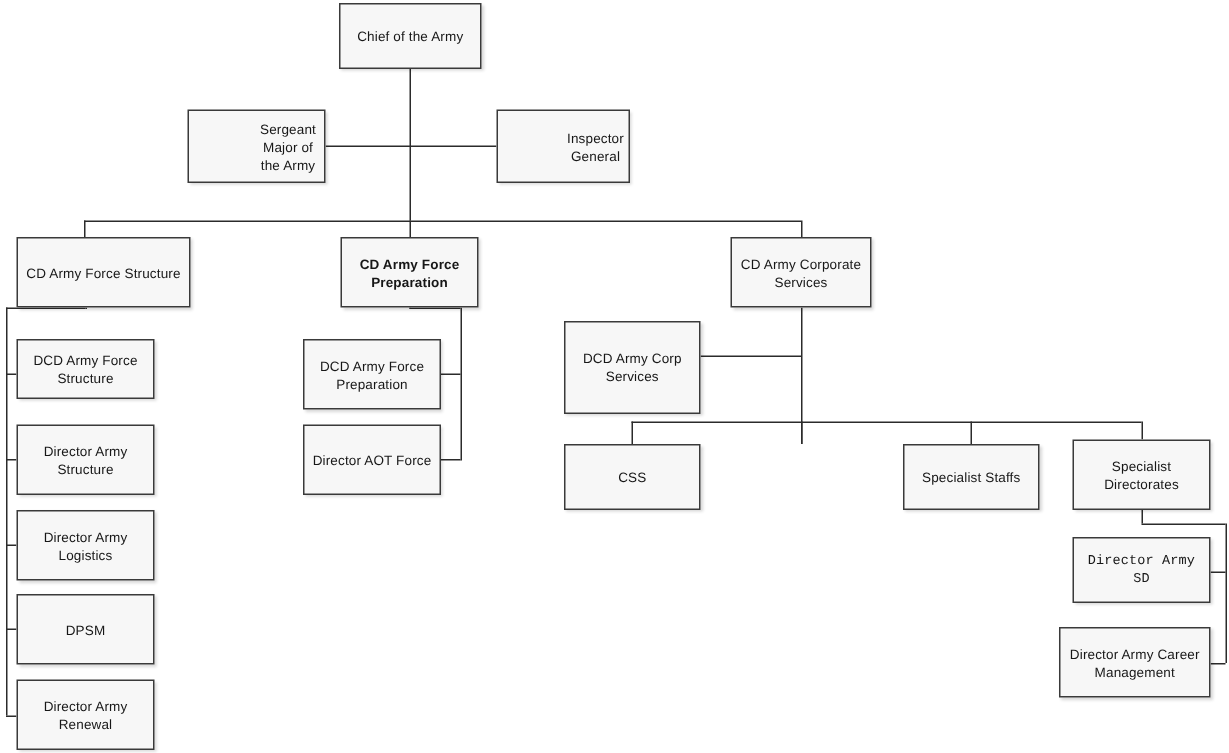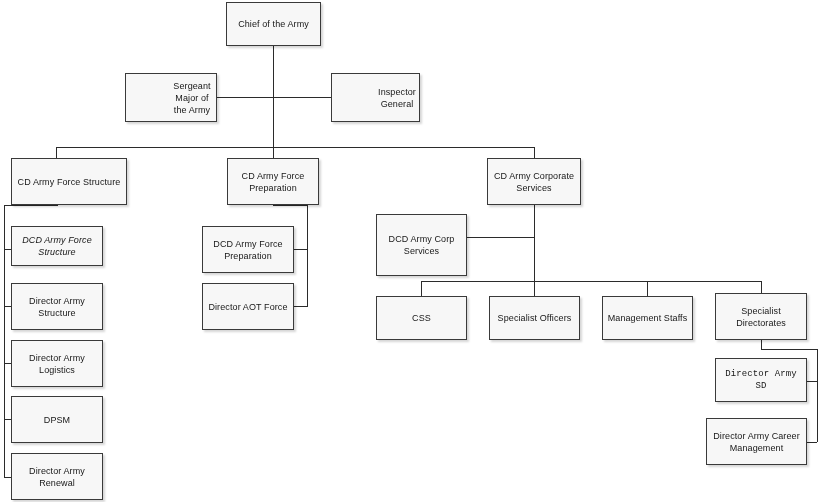--- a/index.html
+++ b/index.html
@@ -83,27 +83,27 @@
   </div>
   <div class="node" style="left:125px;top:73px;width:92px;height:49px;padding-left:44px;">
     <span>Sergeant Major of the Army</span>
   </div>
   <div class="node" style="left:331px;top:73px;width:89px;height:49px;padding-left:45px;">
     <span>Inspector General</span>
   </div>
   <div class="node" style="left:11px;top:158px;width:116px;height:47px;">
     <span>CD Army Force Structure</span>
   </div>
-  <div class="node" style="left:227px;top:158px;width:92px;height:47px;">
+  <div class="node" style="left:227px;top:158px;width:92px;height:47px;font-weight:bold;">
     <span>CD Army Force Preparation</span>
   </div>
   <div class="node" style="left:487px;top:158px;width:94px;height:47px;">
     <span>CD Army Corporate Services</span>
   </div>
-  <div class="node" style="left:11px;top:226px;width:92px;height:40px;font-style:italic;">
+  <div class="node" style="left:11px;top:226px;width:92px;height:40px;">
     <span>DCD Army Force Structure</span>
   </div>
   <div class="node" style="left:11px;top:283px;width:92px;height:47px;">
     <span>Director Army Structure</span>
   </div>
   <div class="node" style="left:11px;top:340px;width:92px;height:47px;">
     <span>Director Army Logistics</span>
   </div>
   <div class="node" style="left:11px;top:396px;width:92px;height:47px;">
     <span>DPSM</span>
@@ -116,25 +116,22 @@
   </div>
   <div class="node" style="left:202px;top:283px;width:92px;height:47px;">
     <span>Director AOT Force</span>
   </div>
   <div class="node" style="left:376px;top:214px;width:91px;height:62px;">
     <span>DCD Army Corp Services</span>
   </div>
   <div class="node" style="left:376px;top:296px;width:91px;height:44px;">
     <span>CSS</span>
   </div>
-  <div class="node" style="left:489px;top:296px;width:91px;height:44px;">
-    <span>Specialist Officers</span>
-  </div>
   <div class="node" style="left:602px;top:296px;width:91px;height:44px;">
-    <span>Management Staffs</span>
+    <span>Specialist Staffs</span>
   </div>
   <div class="node" style="left:715px;top:293px;width:92px;height:47px;">
     <span>Specialist Directorates</span>
   </div>
   <div class="node" style="left:715px;top:358px;width:92px;height:44px;font-family:Liberation Mono, monospace;">
     <span>Director Army SD</span>
   </div>
   <div class="node" style="left:706px;top:418px;width:101px;height:47px;">
     <span>Director Army Career Management</span>
   </div>

